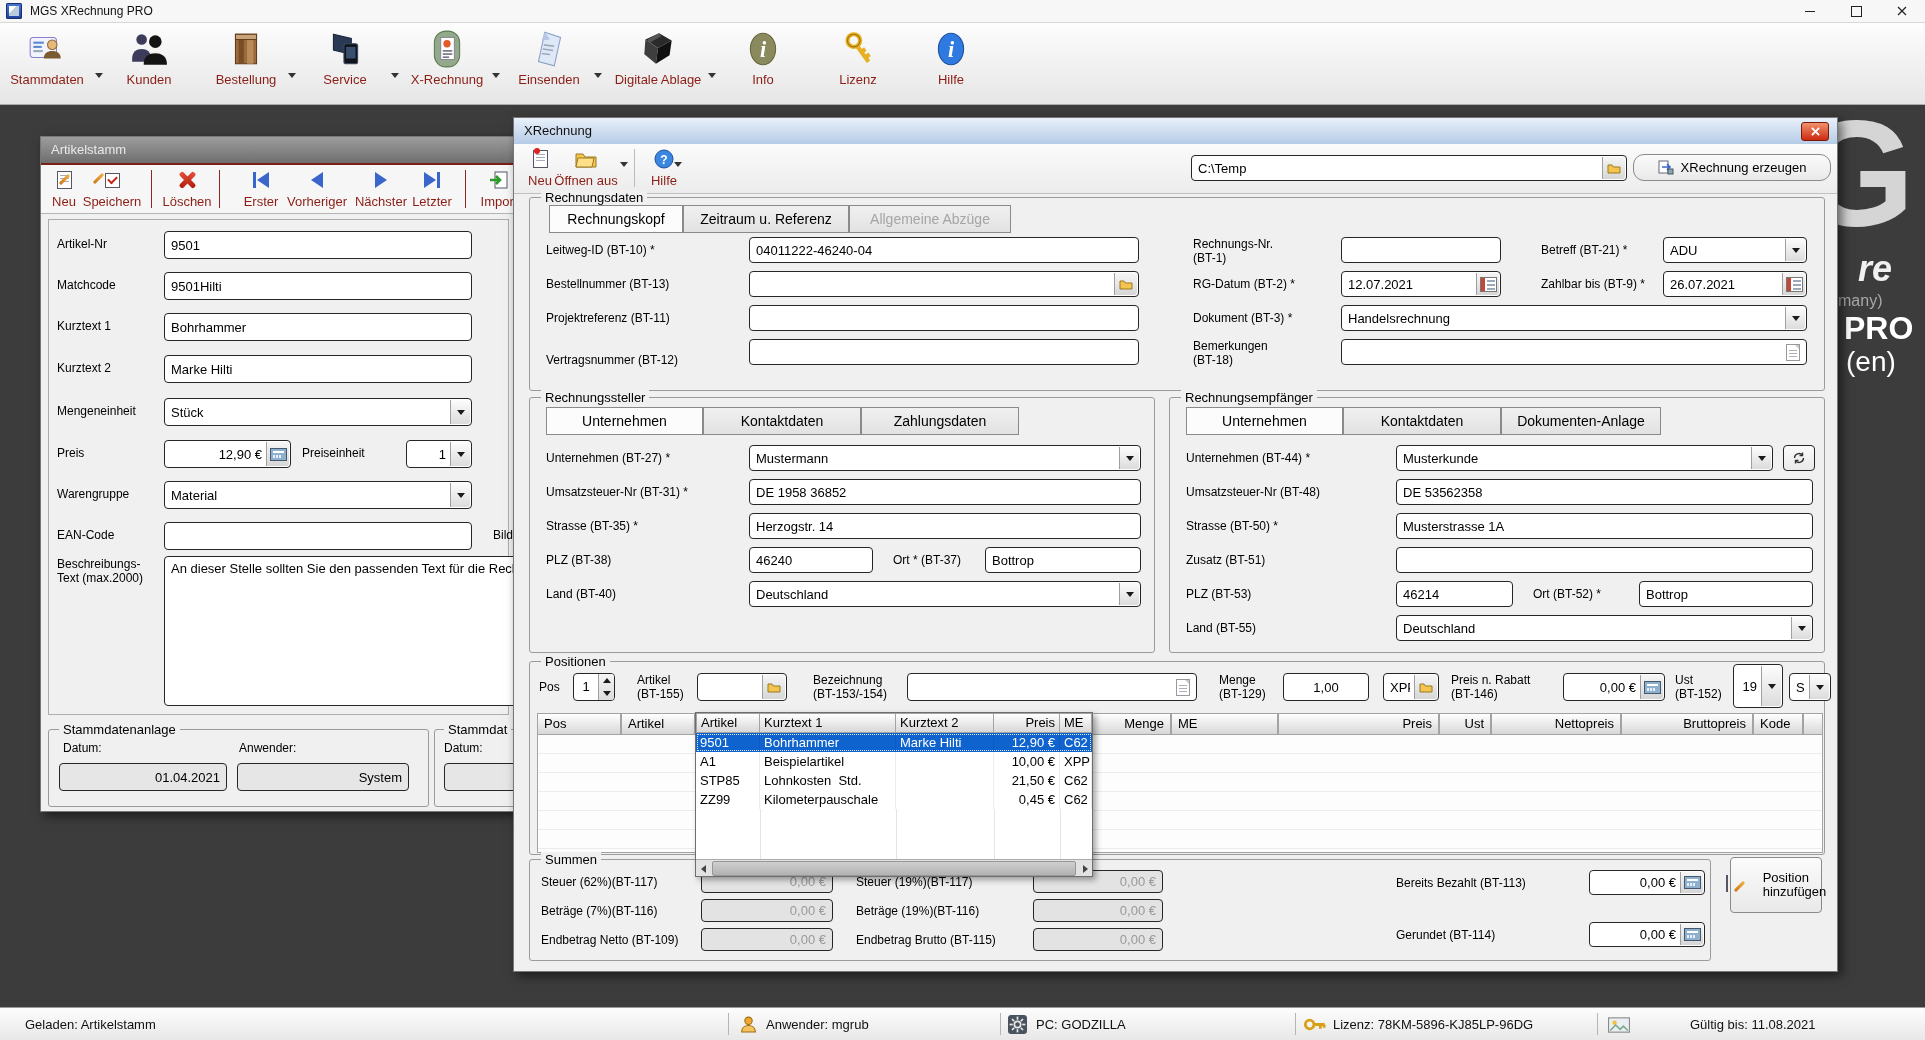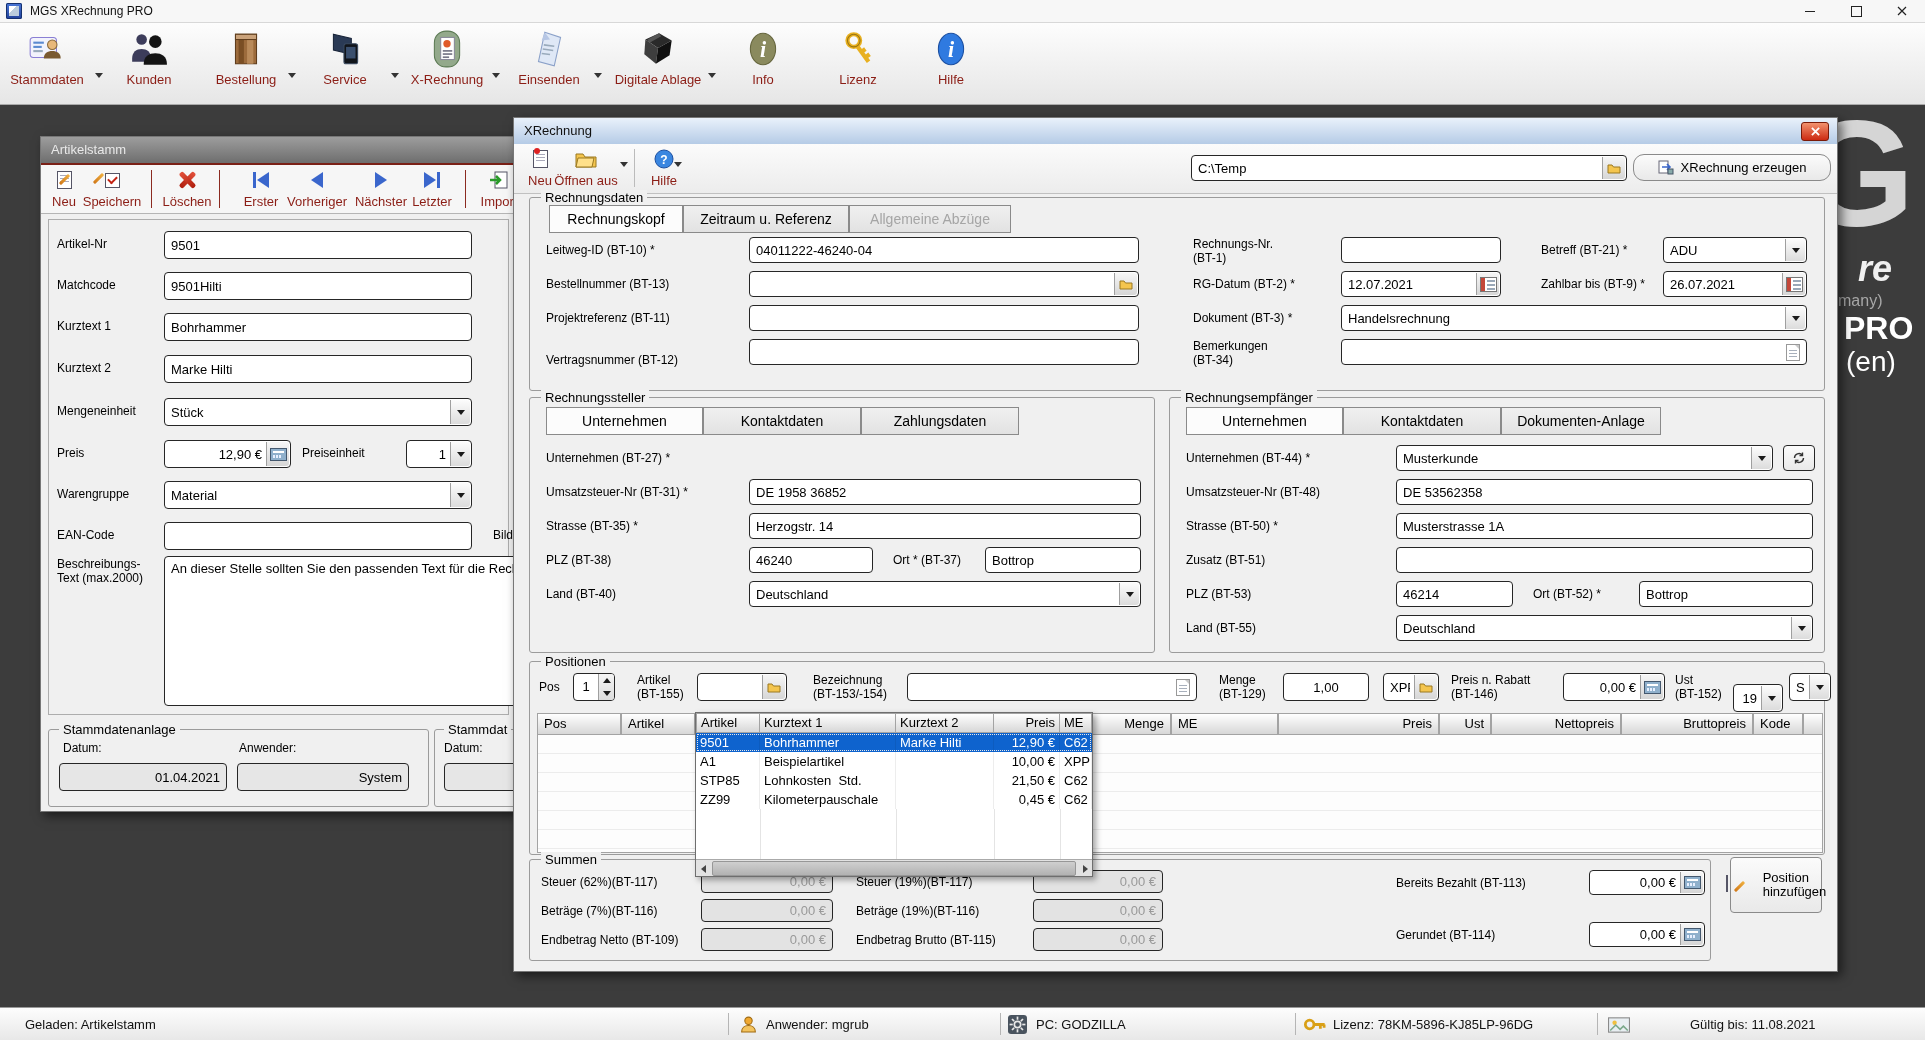--- a/index.html
+++ b/index.html
@@ -484,32 +484,38 @@
         </span>
       </div>
     <span class="lbl" style="left:679px;top:193px">Dokument (BT-3) *</span>
     <div class="fld" style="left:827px;top:187px;width:466px">
         <span class="val">Handelsrechnung</span>
         <span class="ddbtn">
           <i></i>
         </span>
       </div>
     <span class="lbl" style="left:679px;top:221px">Bemerkungen</span>
-    <span class="lbl" style="left:679px;top:235px">(BT-34)</span>
+    <span class="lbl" style="left:679px;top:235px">(BT-18)</span>
     <div class="fld" style="left:827px;top:221px;width:466px">
         <span class="val"></span>
         <span class="icon-note"></span>
       </div>
 
     <div class="grp" style="left:15px;top:279px;width:624px;height:254px"></div>
     <span class="gt" style="left:27px;top:272px">Rechnungssteller</span>
     <div class="tab active" style="left:32px;top:289px;width:157px"><span>Unternehmen</span></div>
     <div class="tab" style="left:189px;top:289px;width:158px"><span>Kontaktdaten</span></div>
     <div class="tab" style="left:347px;top:289px;width:158px"><span>Zahlungsdaten</span></div>
     <span class="lbl" style="left:32px;top:333px">Unternehmen (BT-27) *</span>
+    <div class="fld" style="left:235px;top:327px;width:392px">
+        <span class="val">Mustermann</span>
+        <span class="ddbtn">
+          <i></i>
+        </span>
+      </div>
     <span class="lbl" style="left:32px;top:367px">Umsatzsteuer-Nr (BT-31) *</span>
     <div class="fld" style="left:235px;top:361px;width:392px">
         <span class="val">DE 1958 36852</span>
       </div>
     <span class="lbl" style="left:32px;top:401px">Strasse (BT-35) *</span>
     <div class="fld" style="left:235px;top:395px;width:392px">
         <span class="val">Herzogstr. 14</span>
       </div>
     <span class="lbl" style="left:32px;top:435px">PLZ (BT-38)</span>
     <div class="fld" style="left:235px;top:429px;width:124px">
@@ -621,21 +627,21 @@
     <span class="lbl" style="left:937px;top:555px">Preis n. Rabatt</span>
     <span class="lbl" style="left:937px;top:569px">(BT-146)</span>
     <div class="fld" style="left:1049px;top:555px;width:102px;height:28px">
         <span class="val r">0,00 €</span>
         <span class="sidebtn">
           <span class="icon-calc"></span>
         </span>
       </div>
     <span class="lbl" style="left:1161px;top:555px">Ust</span>
     <span class="lbl" style="left:1161px;top:569px">(BT-152)</span>
-    <div class="fld" style="left:1219px;top:566px;width:50px;height:28px">
+    <div class="fld" style="left:1219px;top:546px;width:50px;height:44px">
         <span class="val r">19</span>
         <span class="ddbtn">
           <i></i>
         </span>
       </div>
     <div class="fld" style="left:1275px;top:555px;width:42px;height:28px">
         <span class="val">S</span>
         <span class="ddbtn">
           <i></i>
         </span>

